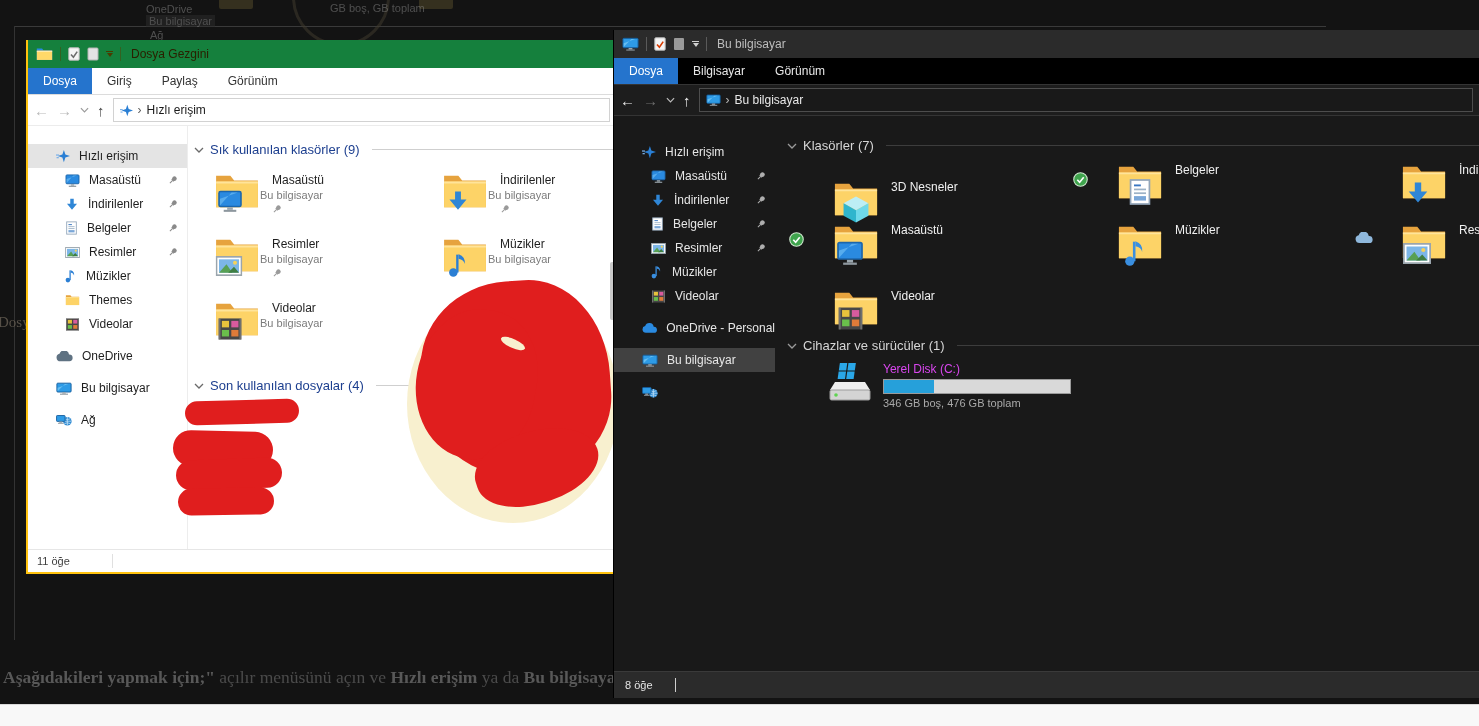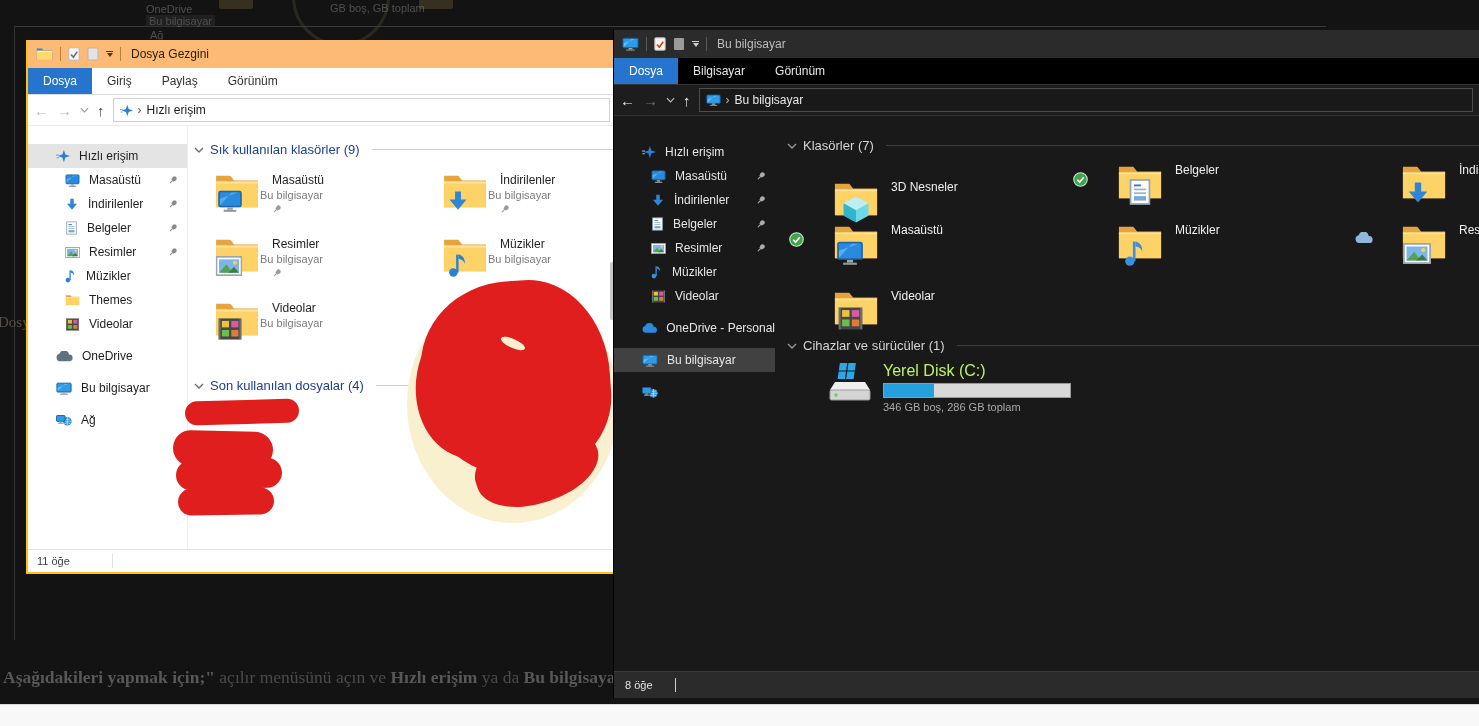--- a/index.html
+++ b/index.html
@@ -41,21 +41,21 @@
   .lv0{padding-left:28px}.lv1{padding-left:37px}
   .gap8{margin-top:8px}
   .sechead{position:absolute;display:flex;align-items:center;gap:6px;font-size:13px;left:6px;right:0}
   .sechead .rule{flex:1;height:0;margin-left:6px}
   .tile{position:absolute;display:flex;align-items:flex-start}
   .tile .lbl{font-size:12px;padding-top:1px;margin-left:12px;white-space:nowrap}
 
   
   #lwin{left:26px;top:40px;width:588px;height:532px;background:#fff;z-index:10;
         border-left:2px solid #ffc20e;border-bottom:2px solid #ffc20e}
-  #lwin .tb{background:#fdba74}
+  #lwin .tb{background:#15803d}
   #lwin .tb .sep{background:rgba(90,60,0,.45)}
   #lwin .tb .ttl{color:#2a2000}
   #lwin .tabs{background:#fff;border-bottom:1px solid #dcdcdc;color:#333}
   #lwin .abar{background:#fff;border-bottom:1px solid #ececec}
   #lwin .nav.dis{color:#b9b9b9}
   #lwin .nav.en{color:#4a4a4a}
   #lwin .addr{border:1px solid #d2d2d2;background:#fff;color:#1b1b1b}
   #lwin .bodyrow{height:426px}
   #lwin .side{width:159px;padding-top:18px;color:#1e1e1e;flex:none}
   #lwin .siderow.sel{background:#e4e4e4}
@@ -104,21 +104,21 @@
   #rwin .sechead .chev{color:#9a9a9a}
   #rwin .sechead .rule{border-top:1px solid #3d3d3d}
   #rwin .tile .lbl{color:#f0f0f0}
   .status-r{position:absolute;left:0;right:0;bottom:0;height:26px;background:#2b2b2b;border-top:1px solid #3a3a3a;
             display:flex;align-items:center;font-size:11px;color:#e3e3e3;padding-left:11px}
   .status-r .cursorbar{width:1px;height:14px;background:#cfcfcf;margin-left:22px}
 
   .badge{position:absolute;z-index:3}
   .drive-tile{position:absolute;left:52px;top:246px;display:flex;align-items:flex-start}
   .drive-txt{margin-left:10px}
-  .drive-name{font-size:16px;color:#bef264}
+  .drive-name{font-size:12px;color:#d946ef}
   .drive-bar{width:186px;height:13px;background:#d9d9d9;border:1px solid #9a9a9a;margin-top:3px}
   .drive-fill{height:100%;background:#26a0da}
   .drive-info{font-size:11px;color:#a9a9a9;margin-top:3px}
 
   
   .cust{display:flex;flex-direction:column;align-items:center;gap:1px}
   .cust .bar{width:7px;height:1.5px}
   .cust .tri{width:0;height:0;border-left:3.5px solid transparent;border-right:3.5px solid transparent;border-top:4px solid}
   #lwin .cust .bar{background:#4a3b00}
   #lwin .cust .tri{border-top-color:#4a3b00}
@@ -716,21 +716,21 @@
       </div>
       <div class="drive-tile">
         <svg width="46" height="40">
             <use href="#sy-drive"></use>
           </svg>
         <div class="drive-txt">
           <div class="drive-name">Yerel Disk (C:)</div>
           <div class="drive-bar">
             <div class="drive-fill" style="width: 27%;"></div>
           </div>
-          <div class="drive-info">346 GB boş, 286 GB toplam</div>
+          <div class="drive-info">346 GB boş, 476 GB toplam</div>
         </div>
       </div>
     </div>
   </div>
 
   <div class="status-r">
     <span>8 öğe</span>
     <span class="cursorbar"></span>
   </div>
 </div>

